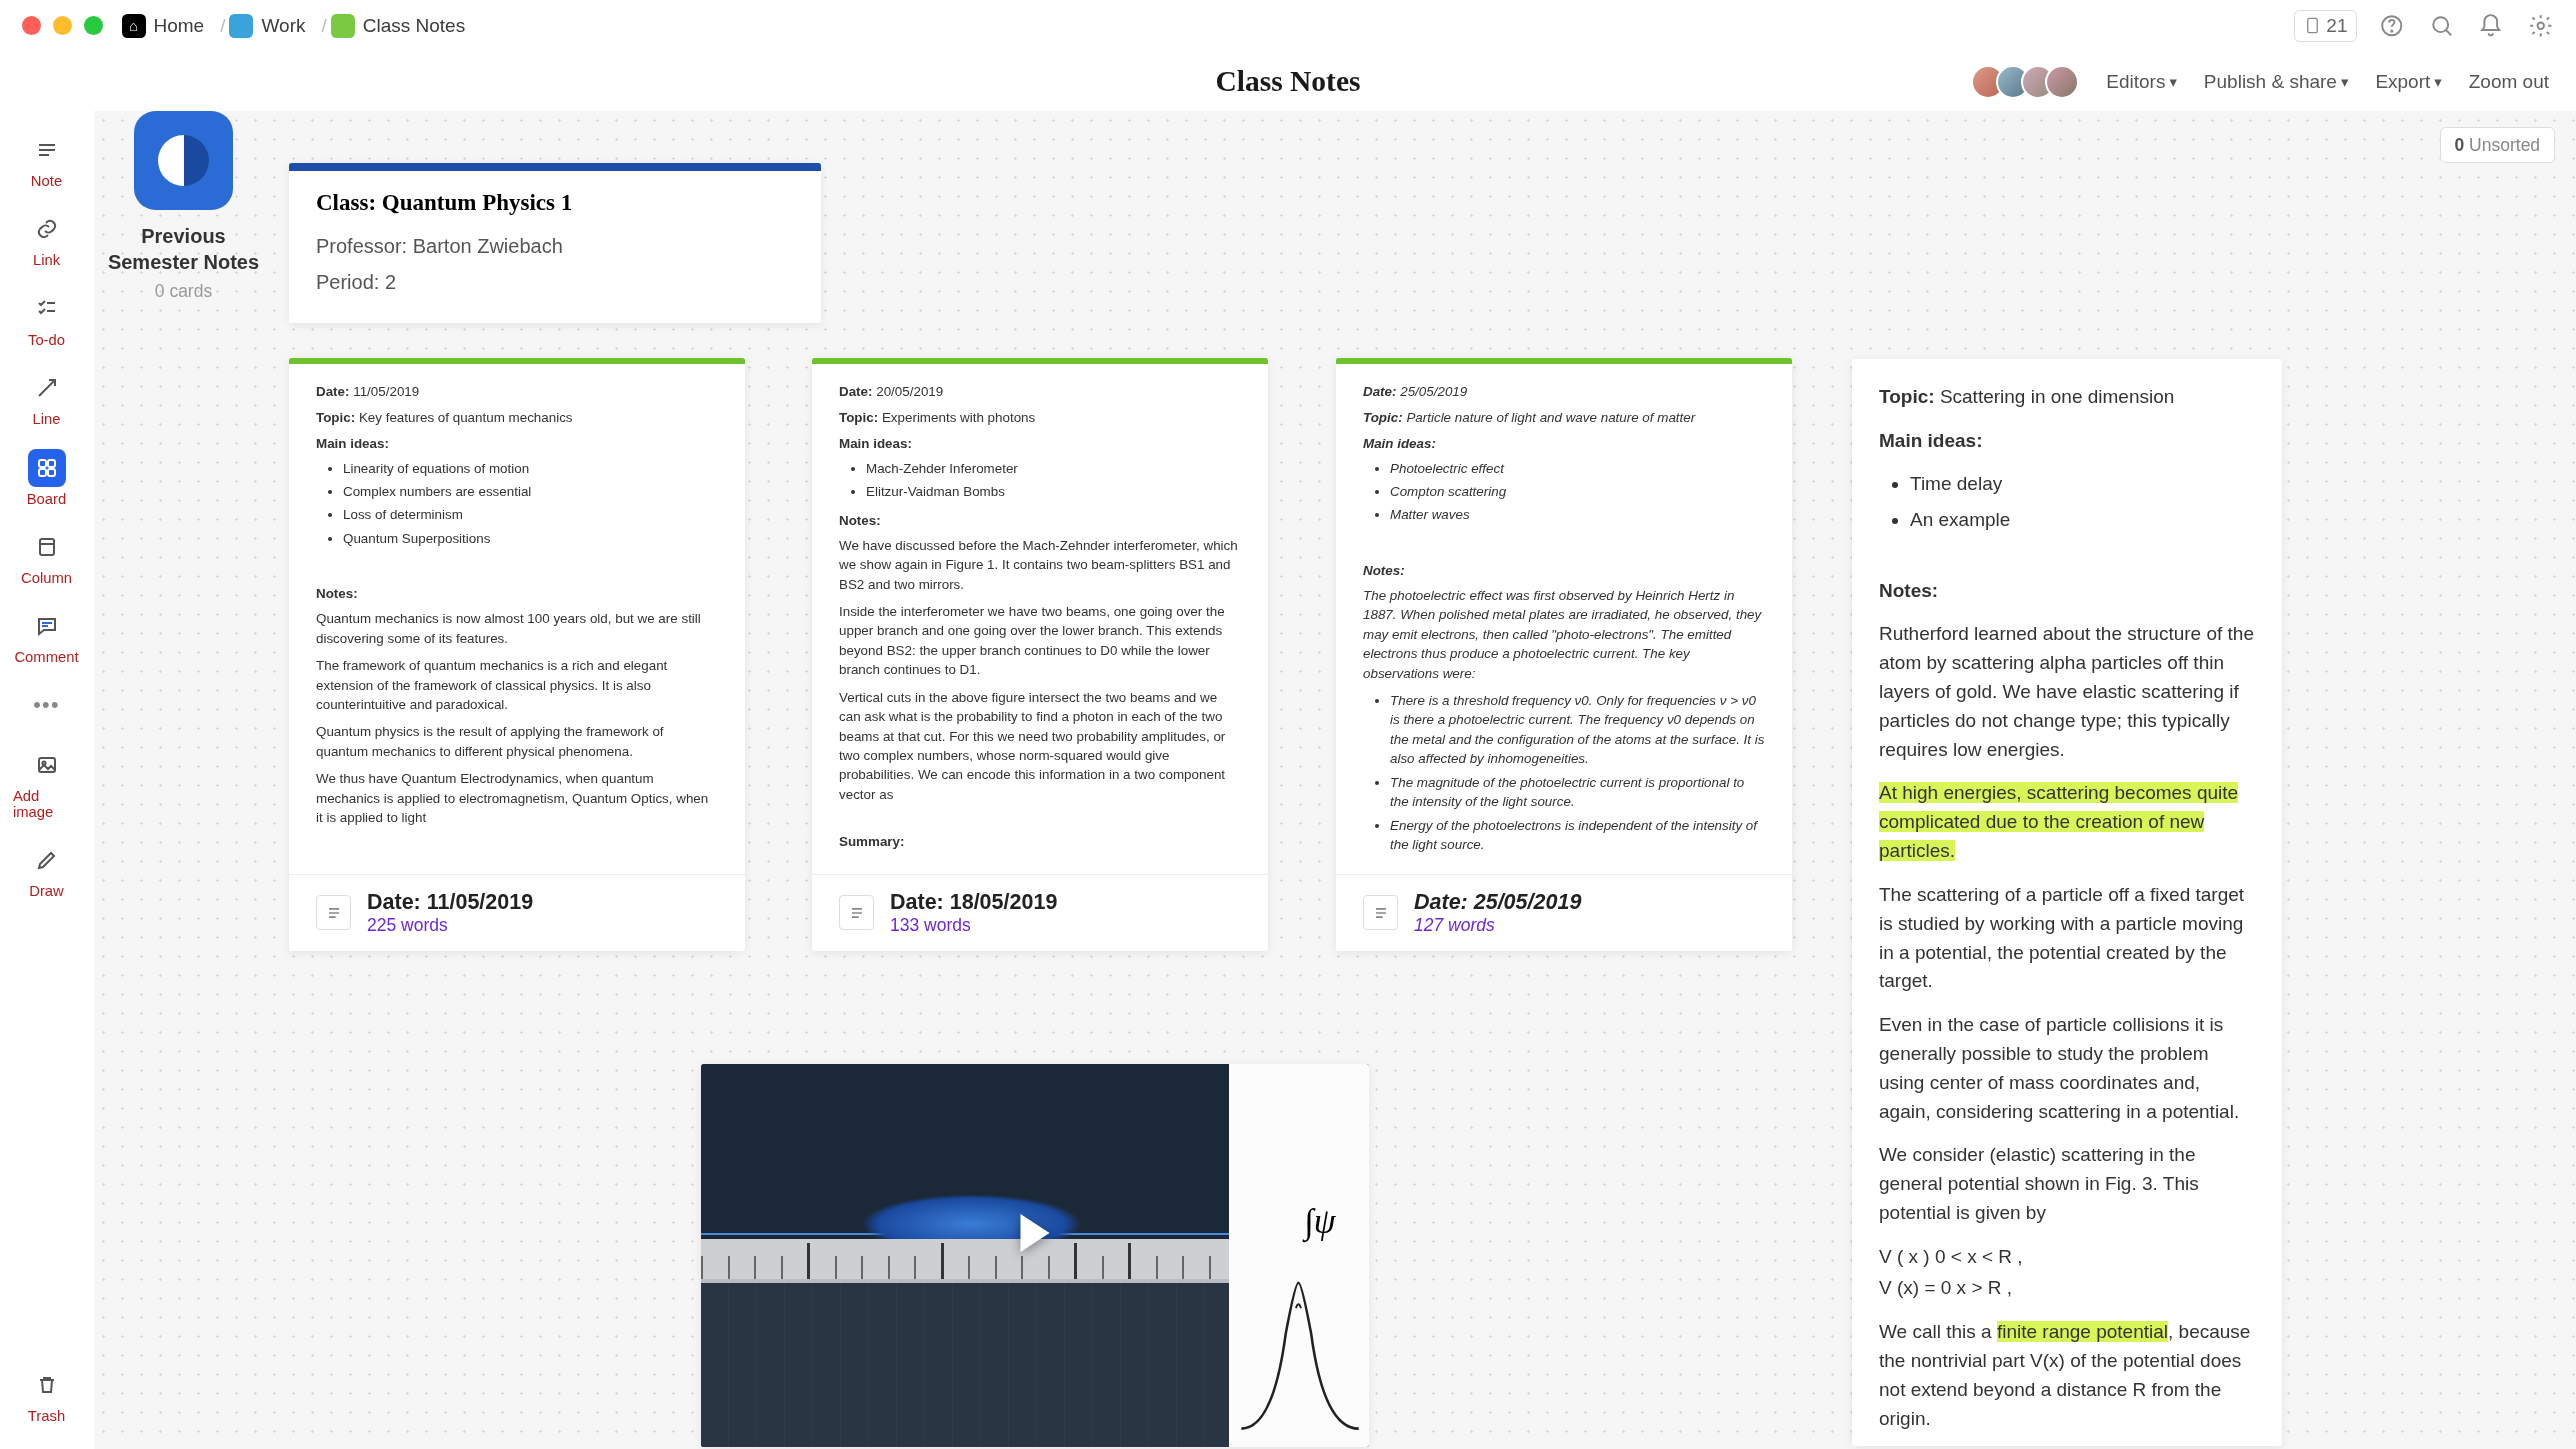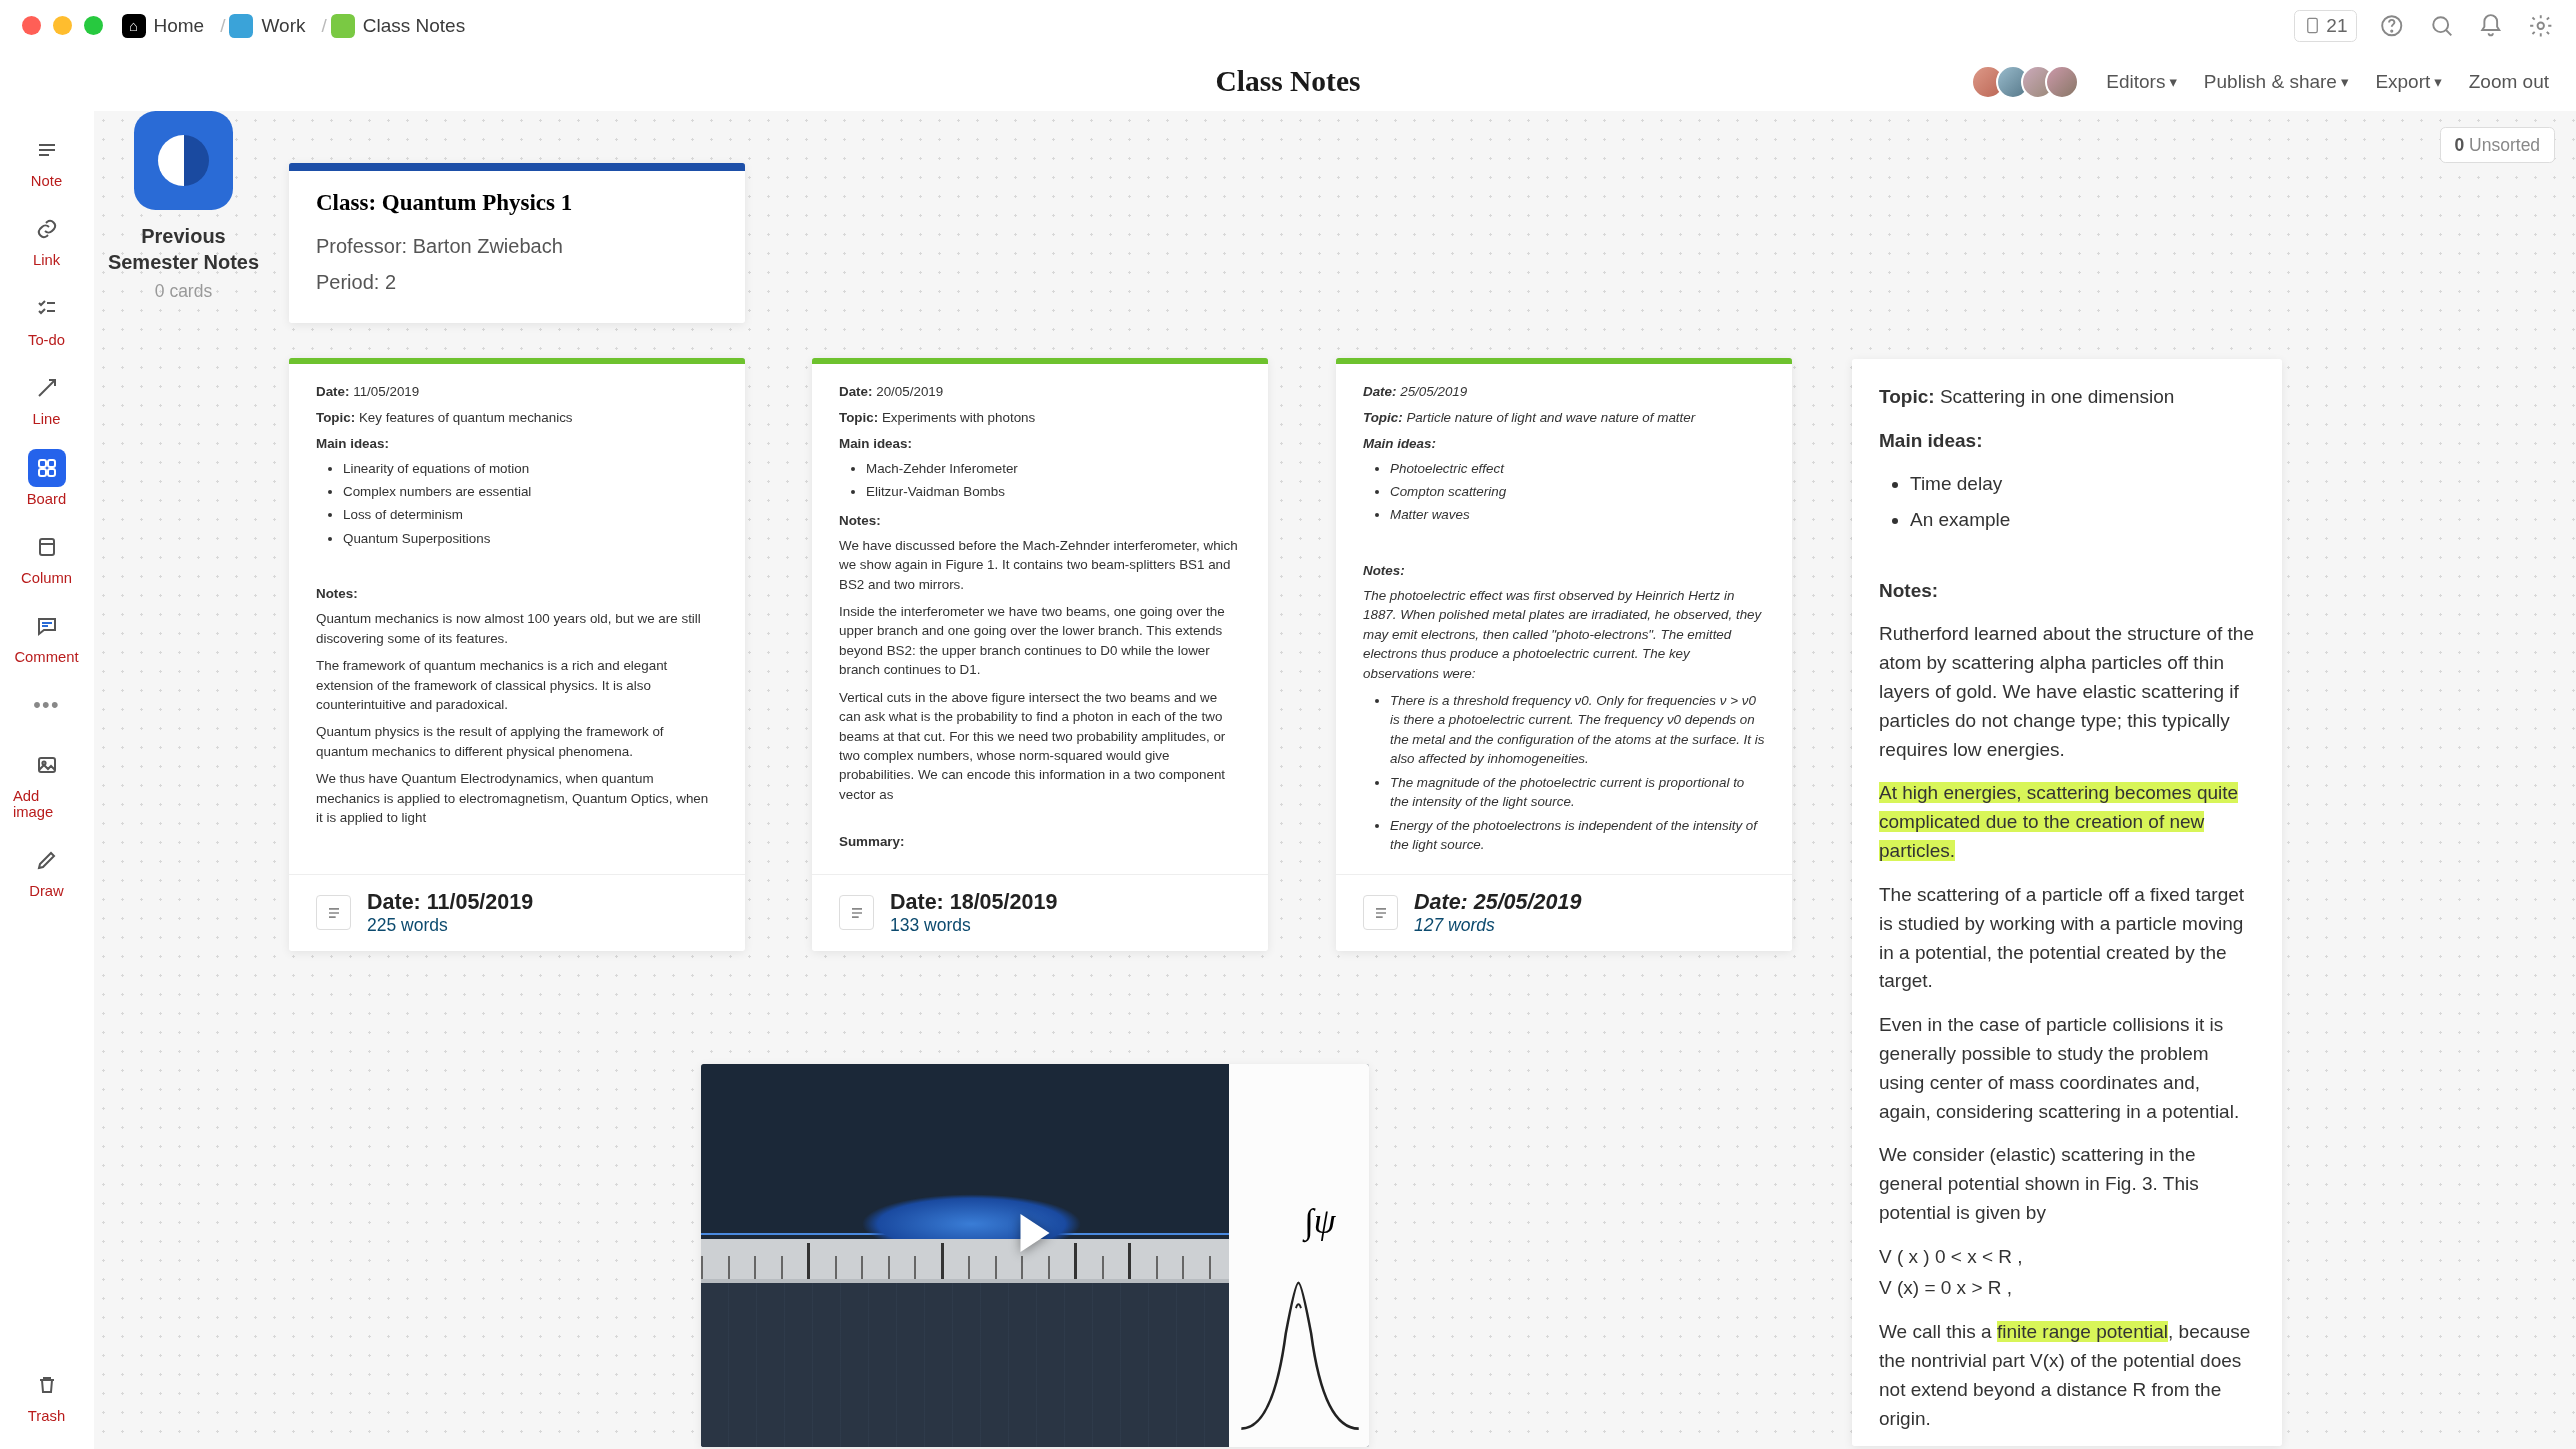--- a/index.html
+++ b/index.html
@@ -48,41 +48,41 @@
 .left-tools .spacer { flex: 1; }
 .trash { margin-bottom: 19px; }
 .canvas { flex: 1; position: relative; background: #f6f6f6; background-image: radial-gradient(#d8d8d8 1.3px, transparent 1.3px); background-size: 19px 19px; overflow: hidden; }
 
 
 .unsorted { position: absolute; top: 16px; right: 21.5px; border: 0.7px solid #ddd; background: #fff; padding: 6.7px 13.4px; border-radius: 5.4px; font-size: 17.5px; color: #888; }
 .unsorted b { color: #555; }
 
 
 .card { position: absolute; background: #fff; border-radius: 2.7px; box-shadow: 0 2px 9.4px rgba(0,0,0,.08); }
-.class-header { left: 195px; top: 52px; width: 456px; border-top: 8px solid #1d4fa8; padding: 19px 27px 23px; }
+.class-header { left: 195px; top: 52px; width: 532px; border-top: 8px solid #1d4fa8; padding: 19px 27px 23px; }
 .class-header h2 { font-size: 23px; font-weight: 700; font-family: Georgia, serif; margin-bottom: 12px; }
 .class-header p { font-size: 20px; color: #555; line-height: 1.8; }
 
 
 .note-card { width: 456px; border-top: 6.7px solid #6ec22e; }
 .nc1 { left: 195px; top: 247px; }
 .nc2 { left: 718px; top: 247px; }
 .nc3 { left: 1242px; top: 247px; font-style: italic; }
 .note-body { padding: 17.5px 27px 6.7px; height: 510px; overflow: hidden; font-size: 13.4px; color: #333; line-height: 1.45; }
 .note-body .row { margin-bottom: 6.7px; }
 .note-body b { font-weight: 700; }
 .note-body ul { margin: 4px 0 9.4px 27px; }
 .note-body ul li { font-size: 13.4px; margin-bottom: 4px; }
 .note-body .section { font-weight: 700; margin-top: 6.7px; margin-bottom: 5.4px; }
 .note-body p { margin-bottom: 8px; font-size: 13.4px; }
 .note-foot { border-top: 0.7px solid #eee; padding: 14.8px 27px; display: flex; align-items: center; gap: 16px; }
 .note-foot .nicon { width: 35px; height: 35px; border: 0.7px solid #ddd; border-radius: 4px; display: flex; align-items: center; justify-content: center; color: #888; }
 .note-foot .nicon svg { width: 20px; height: 20px; stroke: currentColor; fill: none; stroke-width: 2; }
 .note-foot .meta .date { font-size: 21.5px; font-weight: 700; color: #222; }
-.note-foot .meta .words { font-size: 17.5px; color: #0c4a6e; }
+.note-foot .meta .words { font-size: 17.5px; color: #6d28d9; }
 
 
 .topic-card { left: 1758px; top: 248px; width: 430px; padding: 24px 27px; font-size: 19px; line-height: 1.52; color: #333; height: 1087px; overflow: hidden; }
 .topic-card .lbl { font-weight: 700; }
 .topic-card ul { margin: 8px 0 14.8px 31px; }
 .topic-card ul li { margin-bottom: 6.7px; }
 .topic-card p { margin-bottom: 14.8px; }
 .hl { background: #d8f558; }
 
 

